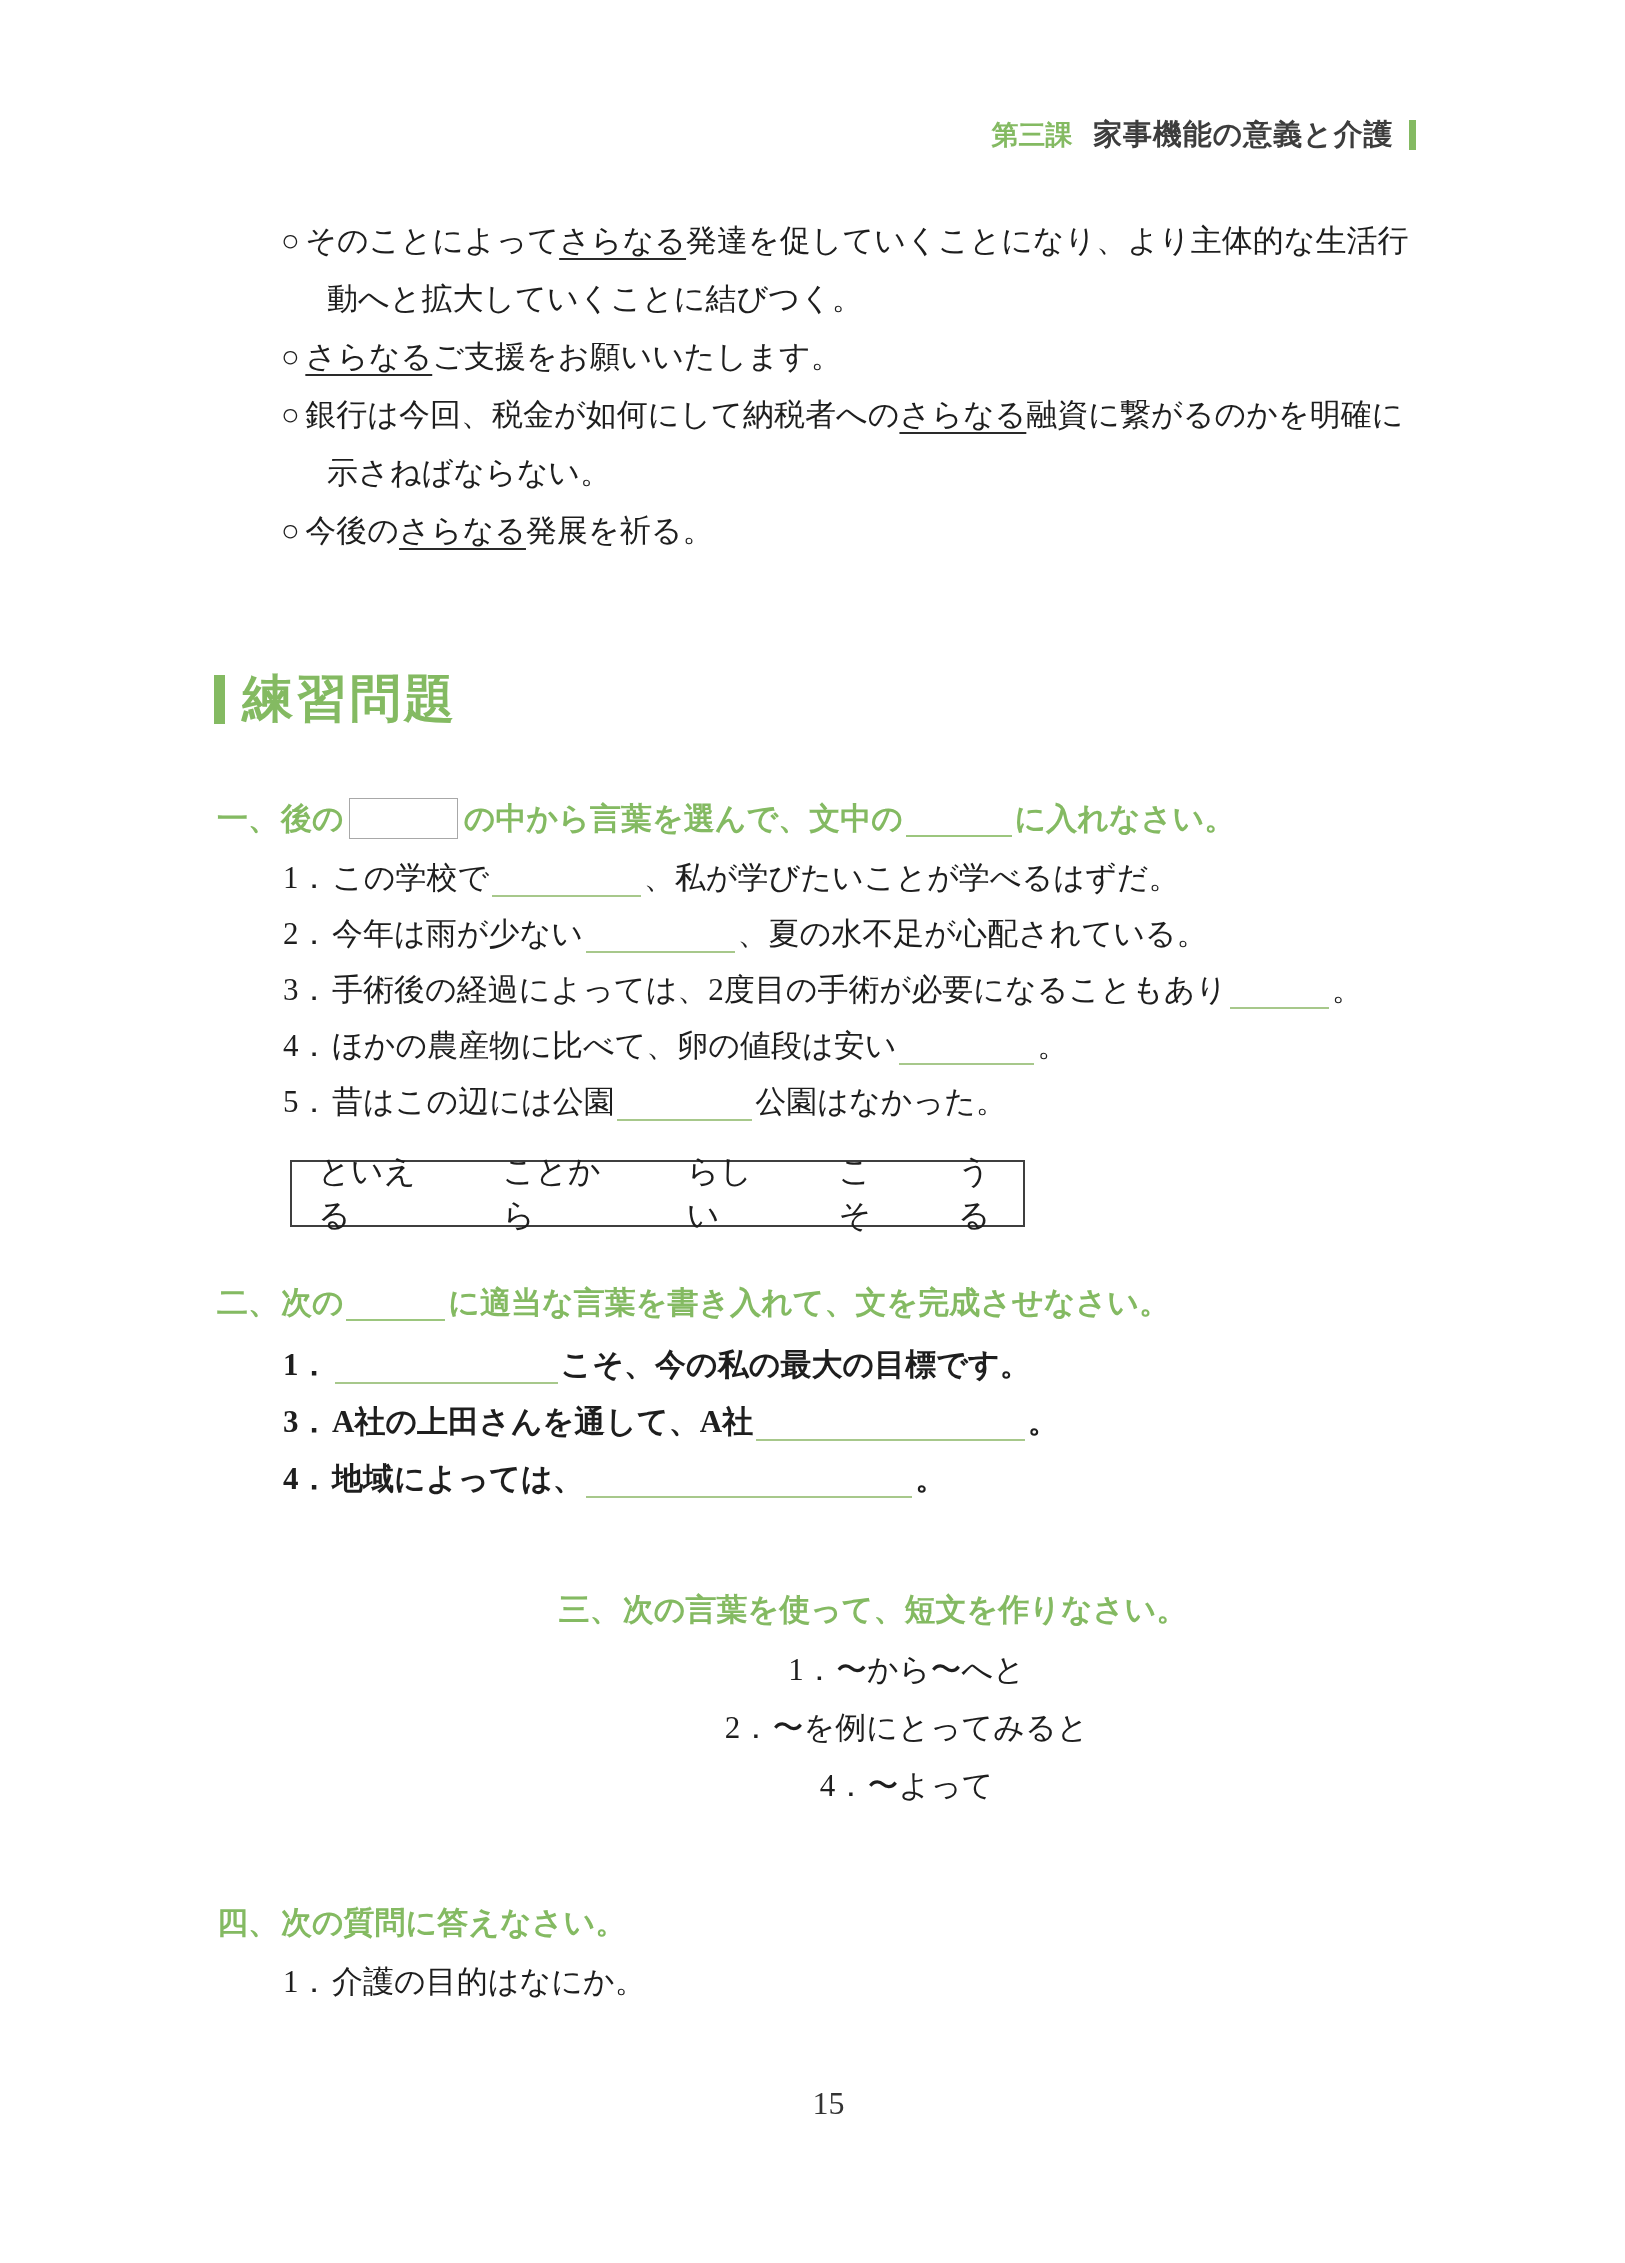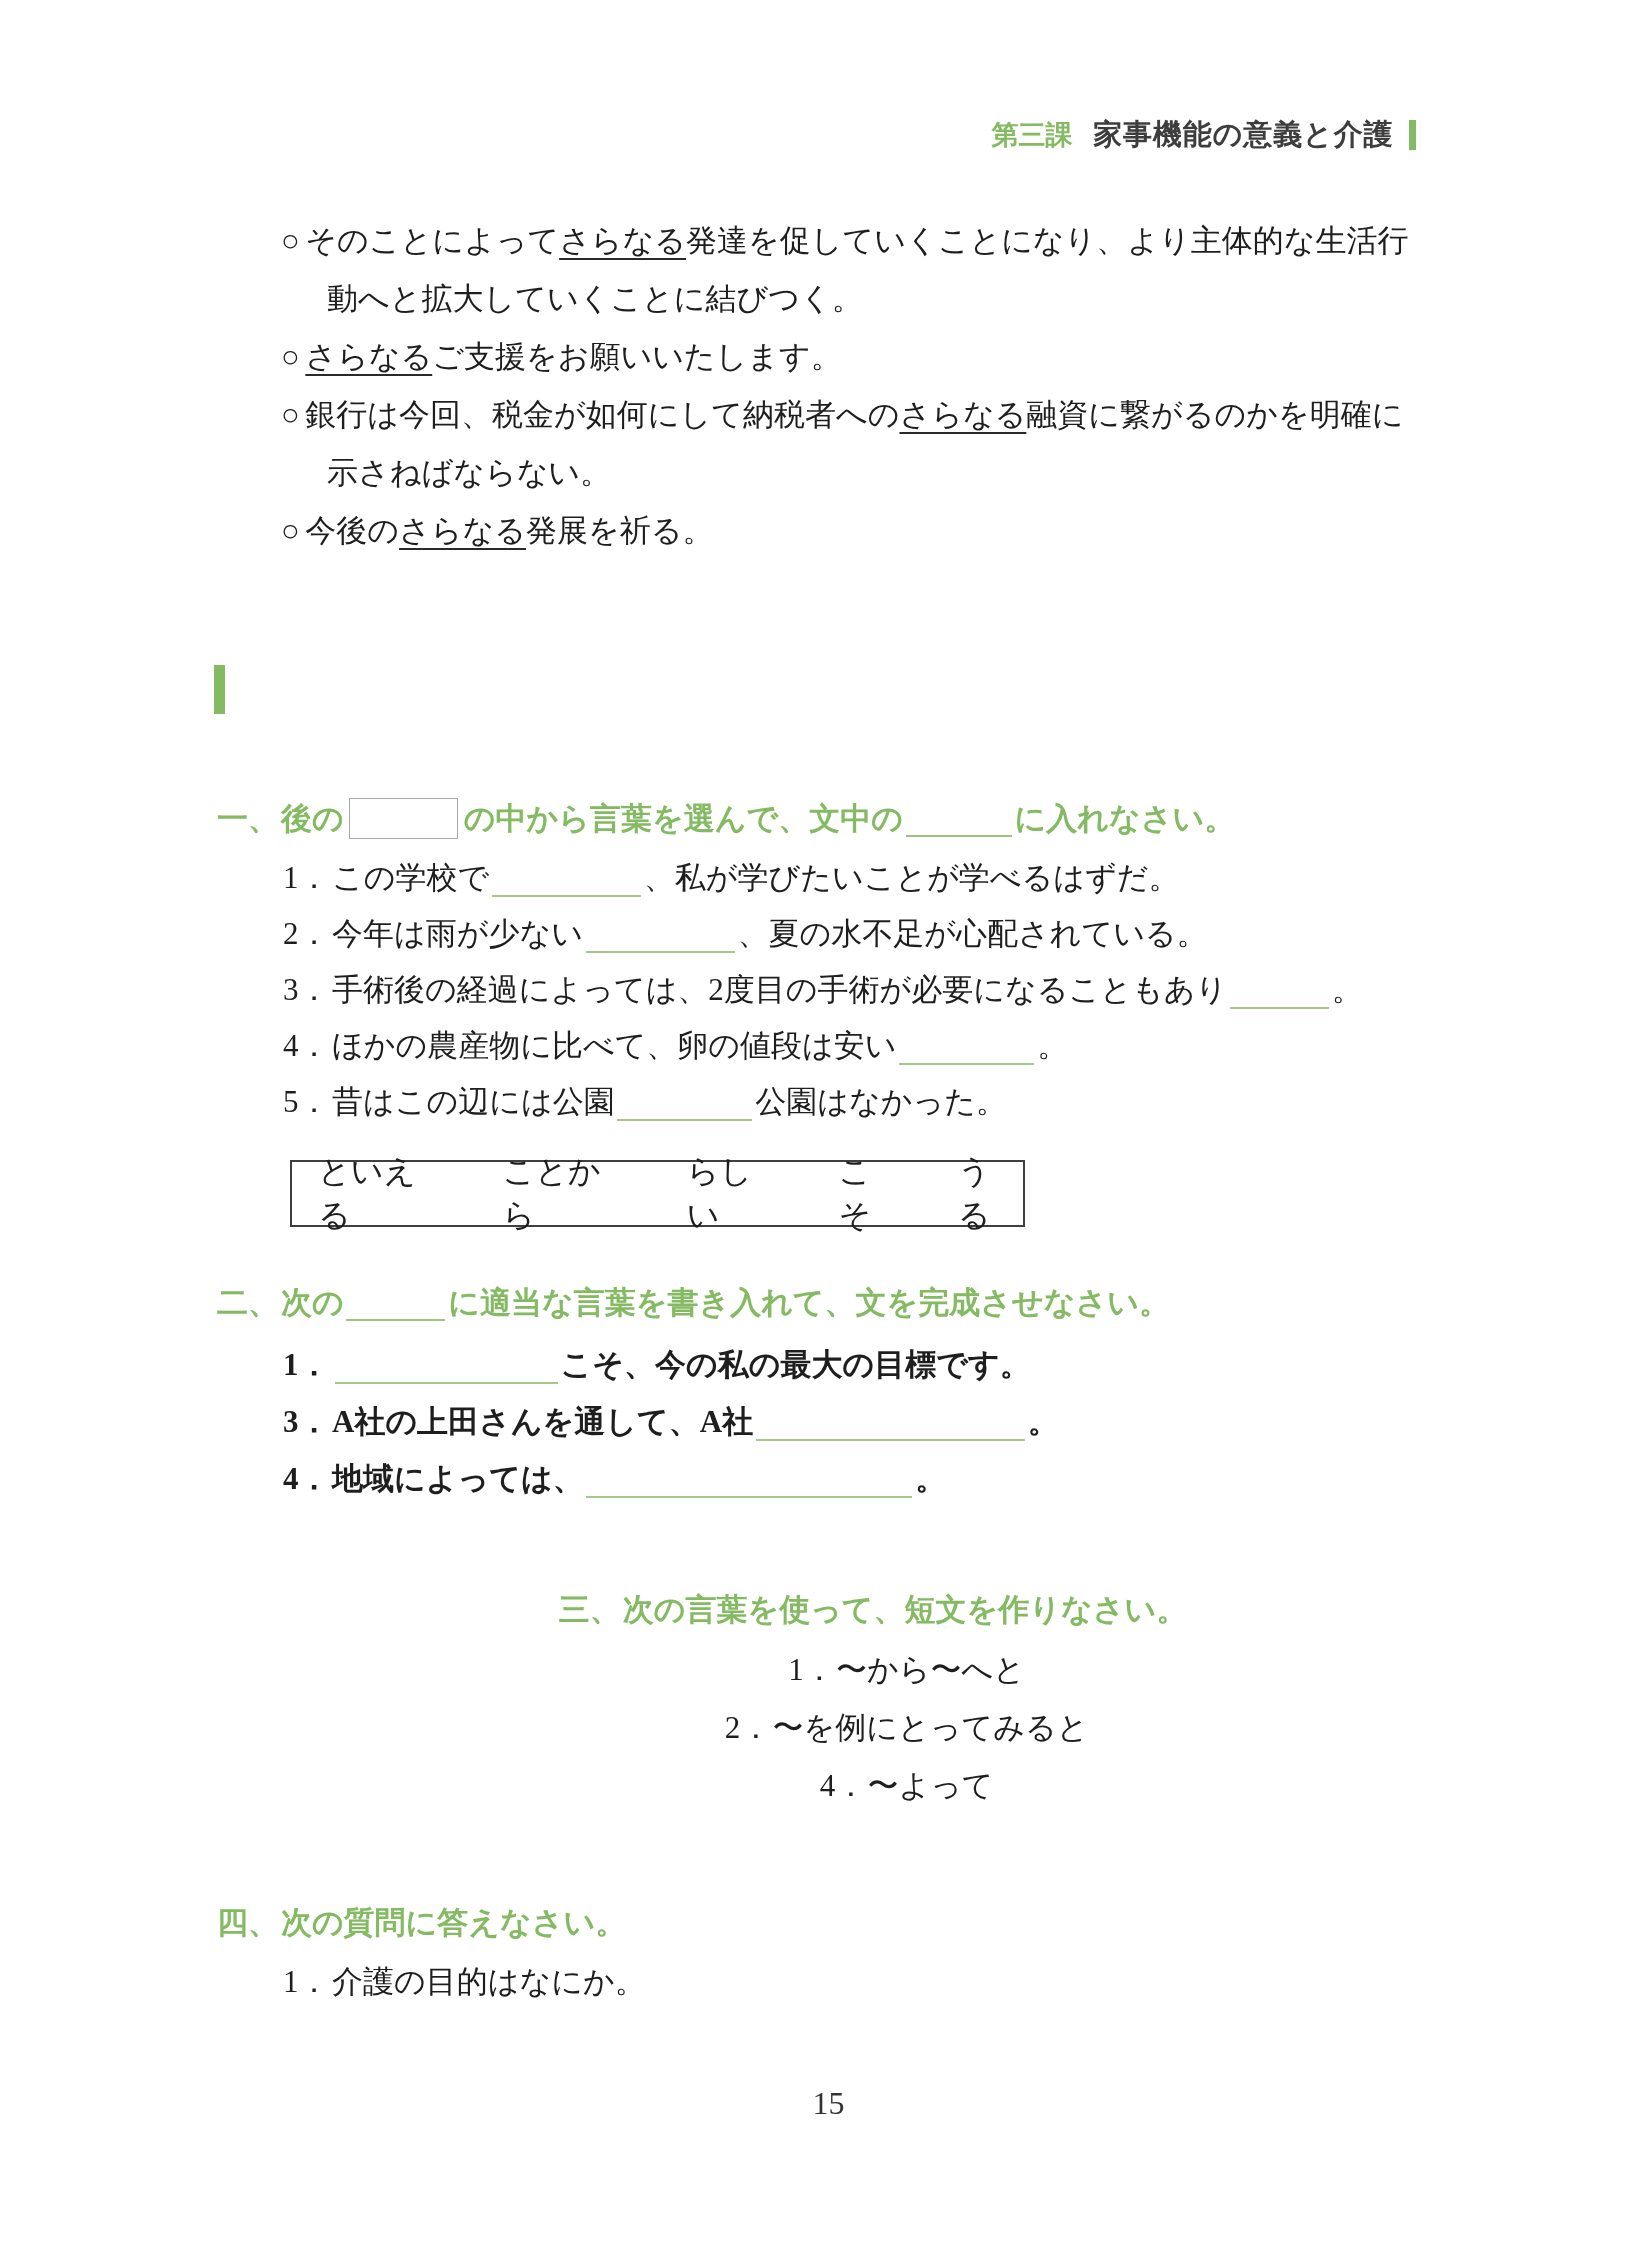--- a/index.html
+++ b/index.html
@@ -130,20 +130,21 @@
     <li>
       <span class="marker">○</span><span>銀行は今回、税金が如何にして納税者への</span><span class="u">さらなる</span><span>融資に繋がるのかを明確に示さねばならない。</span>
     </li>
     <li>
       <span class="marker">○</span><span>今後の</span><span class="u">さらなる</span><span>発展を祈る。</span>
     </li>
   </ul>
 
   <div class="main-heading">
     <span class="vbar"></span>
+    <span class="txt">練習問題</span>
   </div>
 
   <section class="exercise ex1">
     <div class="instruction">
       <span class="label">一、</span><span>後の</span><span class="inline-box"></span><span>の中から言葉を選んで、文中の</span><span class="blank green" style="width:106px"></span><span>に入れなさい。</span>
     </div>
     <ol class="questions">
       <li><span class="qnum">1．</span><span>この学校で</span><span class="blank" style="width:149px"></span><span>、私が学びたいことが学べるはずだ。</span></li>
       <li><span class="qnum">2．</span><span>今年は雨が少ない</span><span class="blank" style="width:149px"></span><span>、夏の水不足が心配されている。</span></li>
       <li><span class="qnum">3．</span><span>手術後の経過によっては、2度目の手術が必要になることもあり</span><span class="blank" style="width:99px"></span><span>。</span></li>

